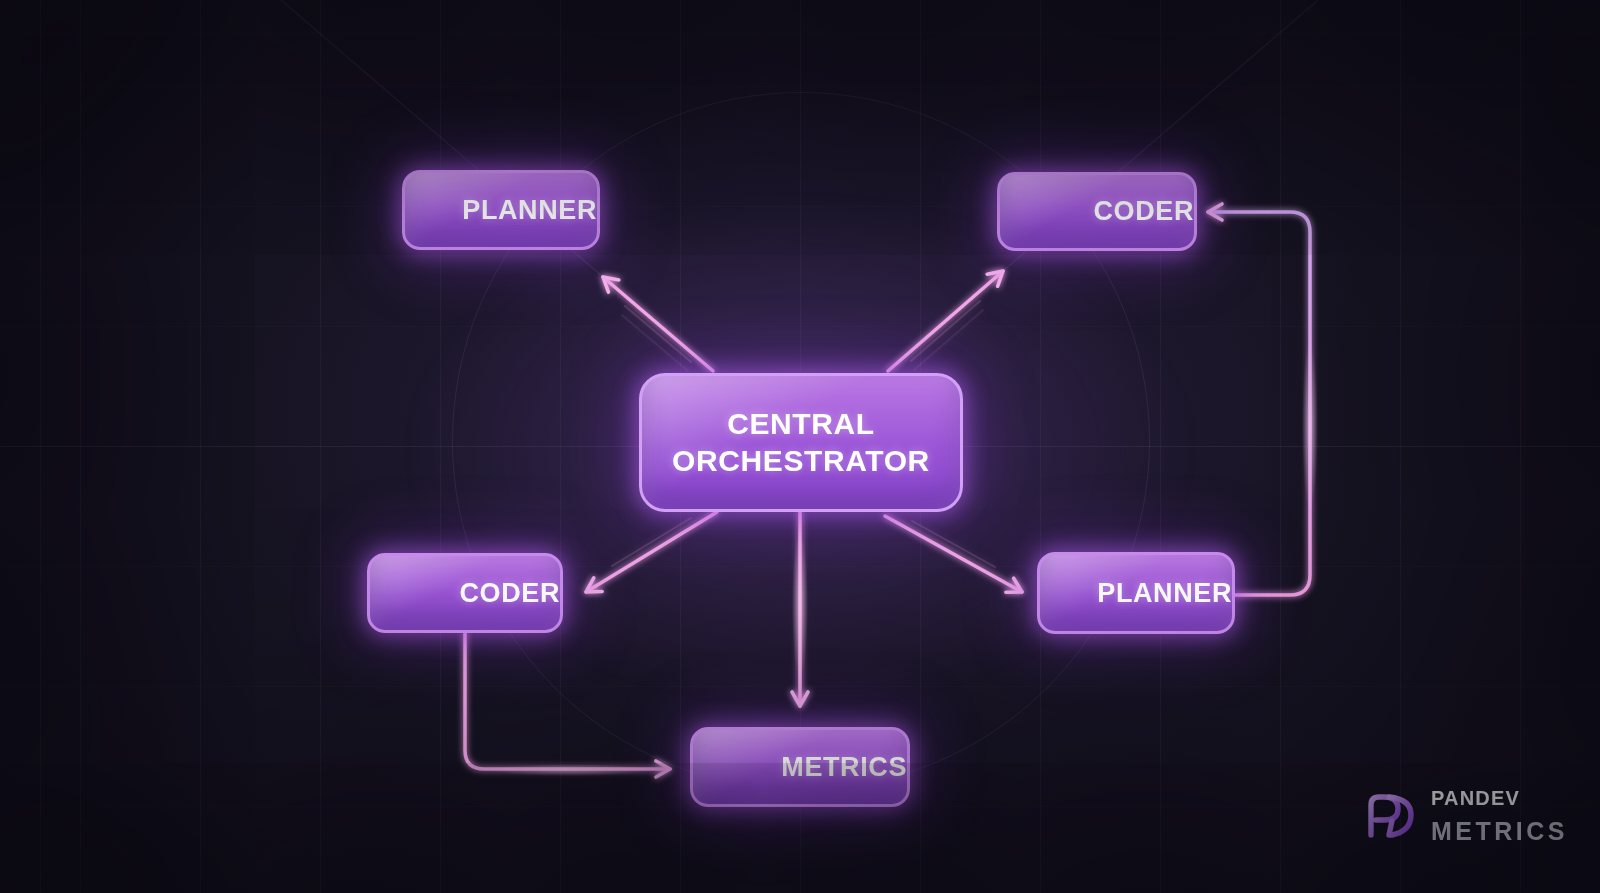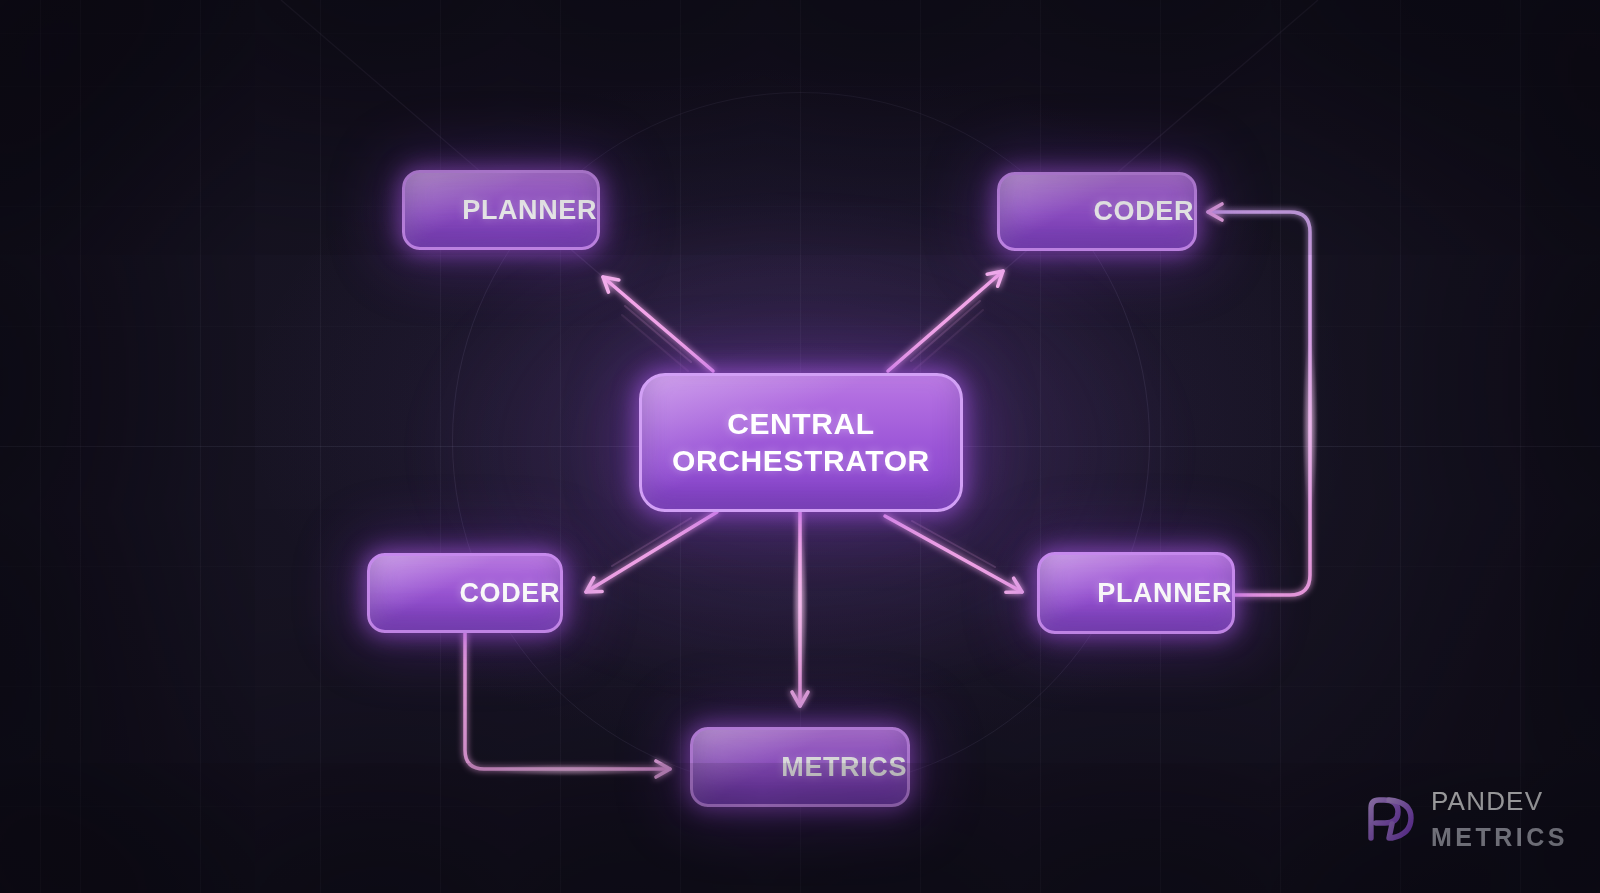--- a/index.html
+++ b/index.html
@@ -58,21 +58,21 @@
 
   .flare{position:absolute;pointer-events:none;}
   .flare-v{background:radial-gradient(closest-side, rgba(255,215,250,.55), rgba(255,215,250,0));}
   .flare-h{background:radial-gradient(closest-side, rgba(255,215,250,.5), rgba(255,215,250,0));}
   .flare--exec{left:792px;top:530px;width:16px;height:150px;}
   .flare--feedback{left:1302px;top:340px;width:16px;height:170px;}
   .flare--tester{left:490px;top:764px;width:160px;height:12px;}
 
   .brand{position:absolute;left:1358px;top:788px;display:flex;align-items:center;gap:13px;}
   .brand-text{display:flex;flex-direction:column;line-height:1.0;}
-  .brand-name{color:#ffffff;font-weight:400;font-size:26px;letter-spacing:1.2px;}
+  .brand-name{color:#ffffff;font-weight:700;font-size:20px;letter-spacing:1.2px;}
   .brand-sub{color:#c7c8d3;font-weight:700;font-size:25px;letter-spacing:3.5px;margin-top:11px;}
 </style>
 </head>
 <body>
 
 <div class="stage">
 
   <div class="grid"></div>
   <div class="grid-midline"></div>
   <div class="center-glow"></div>

